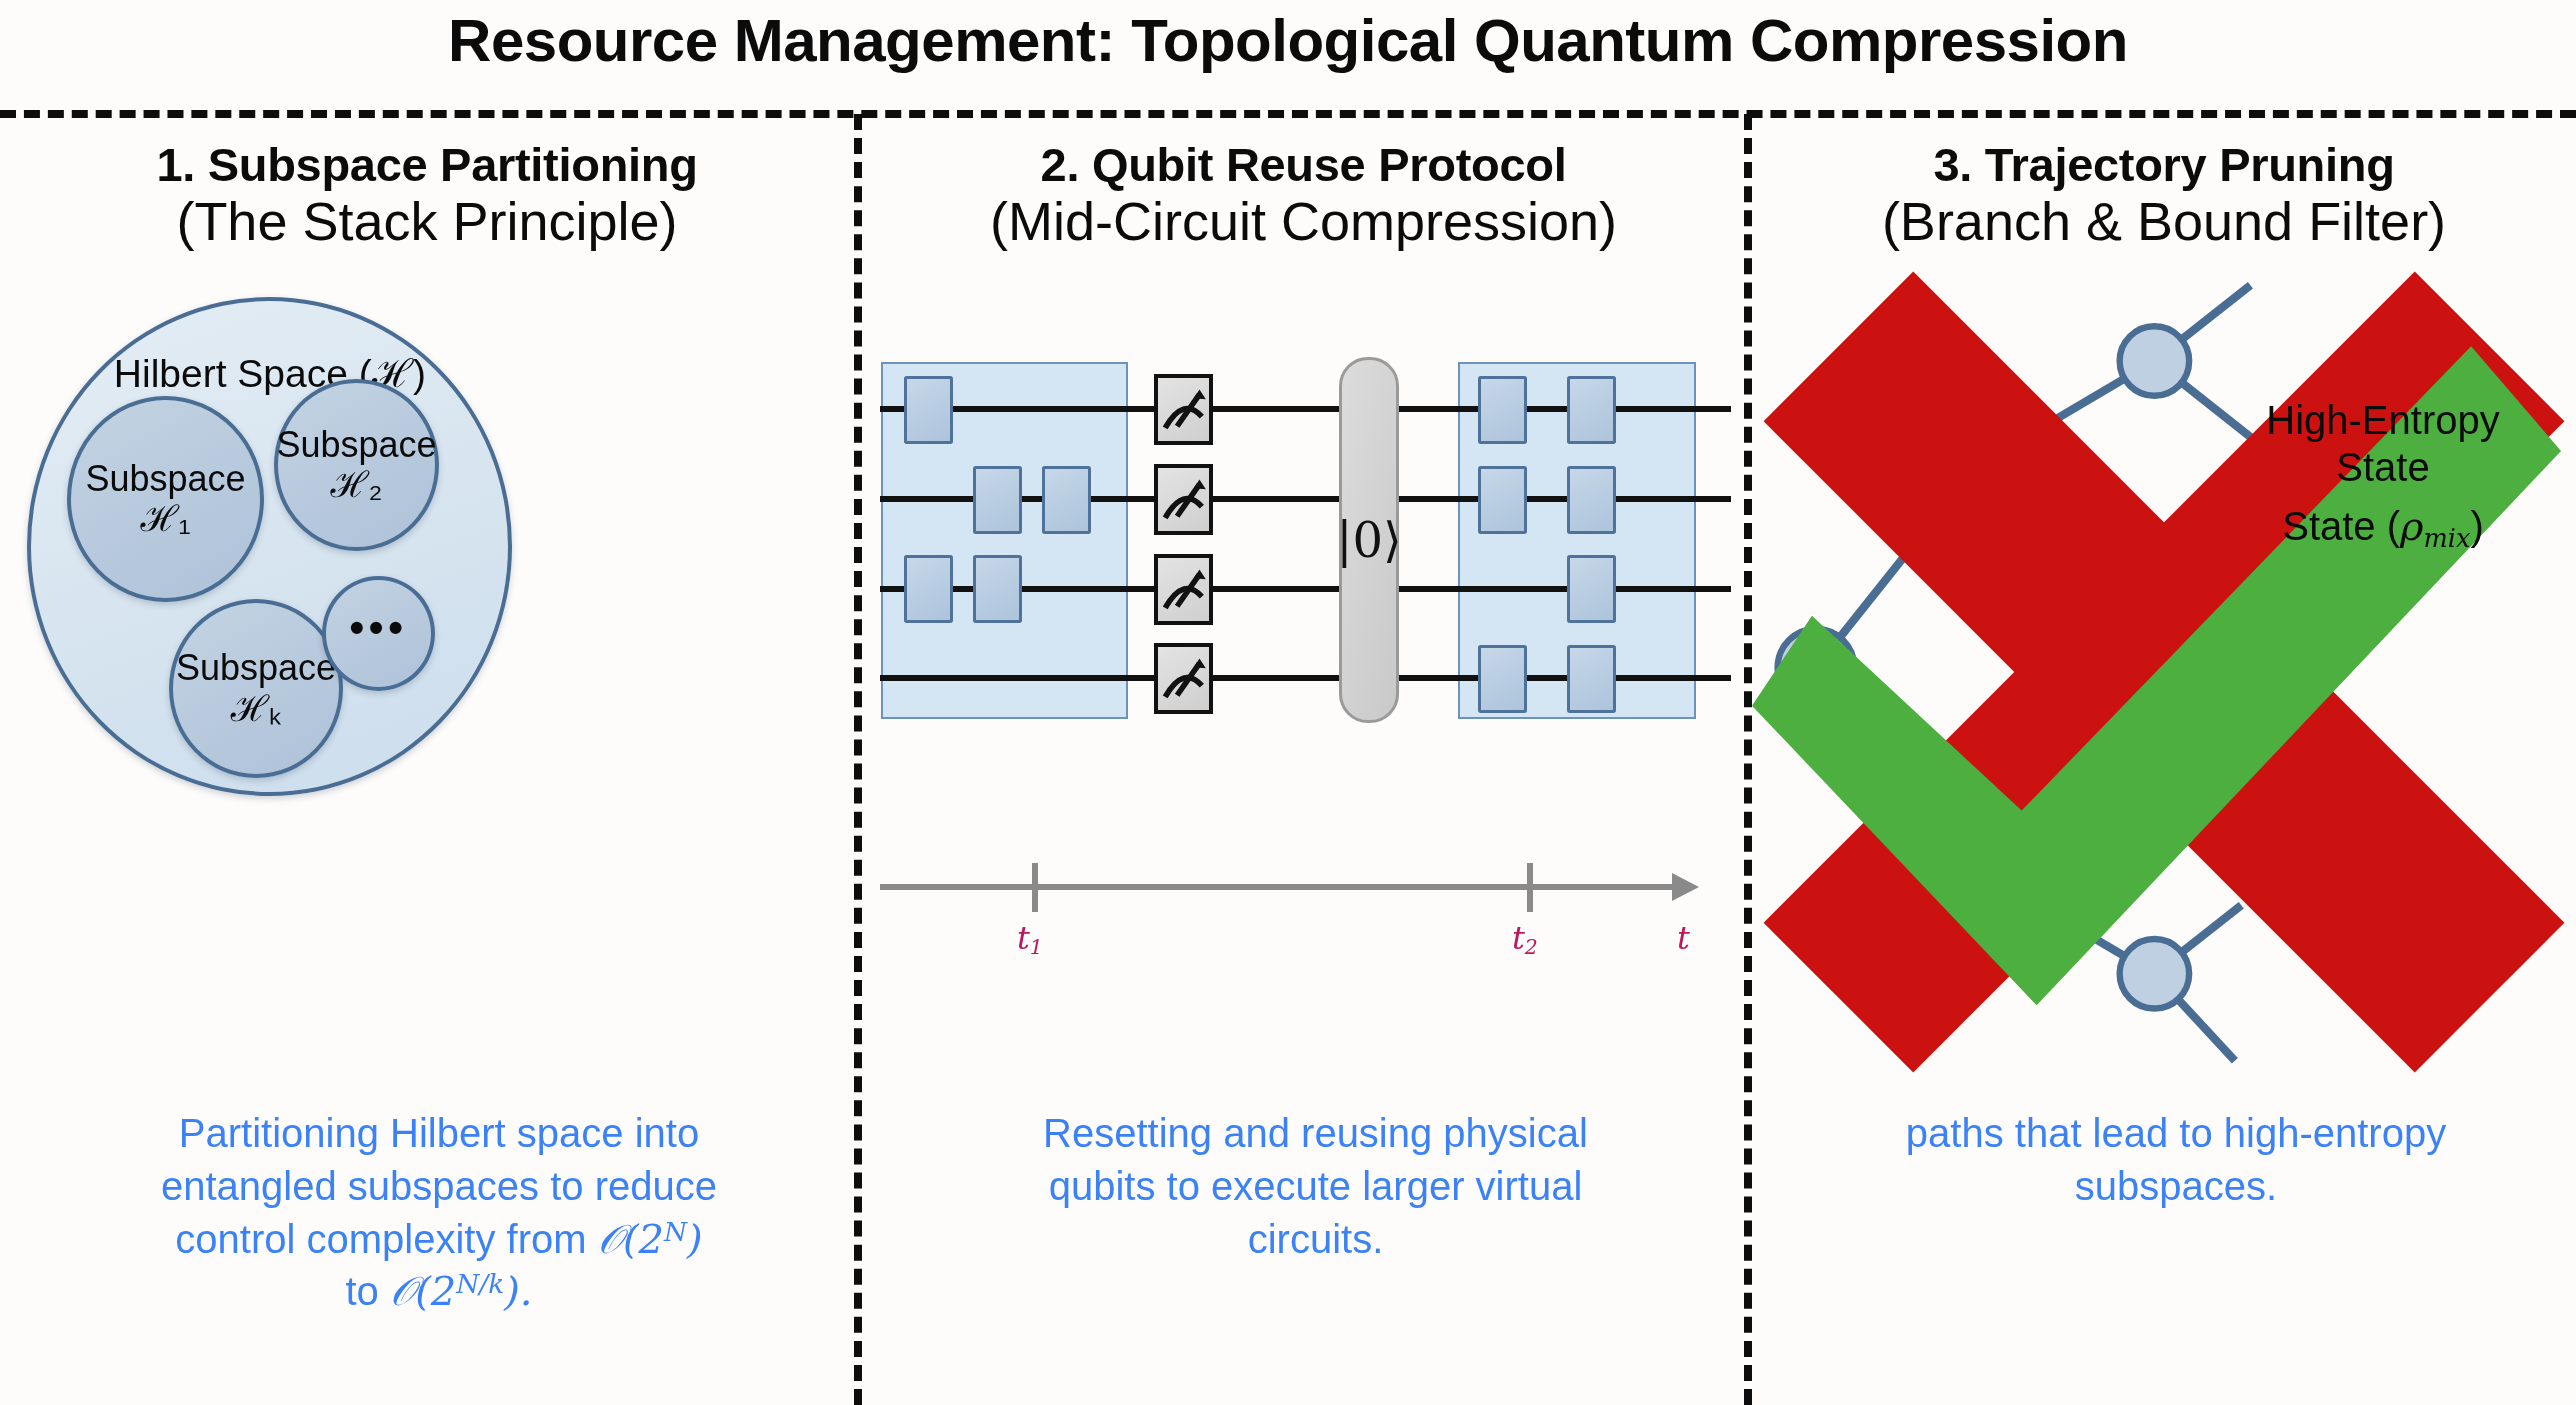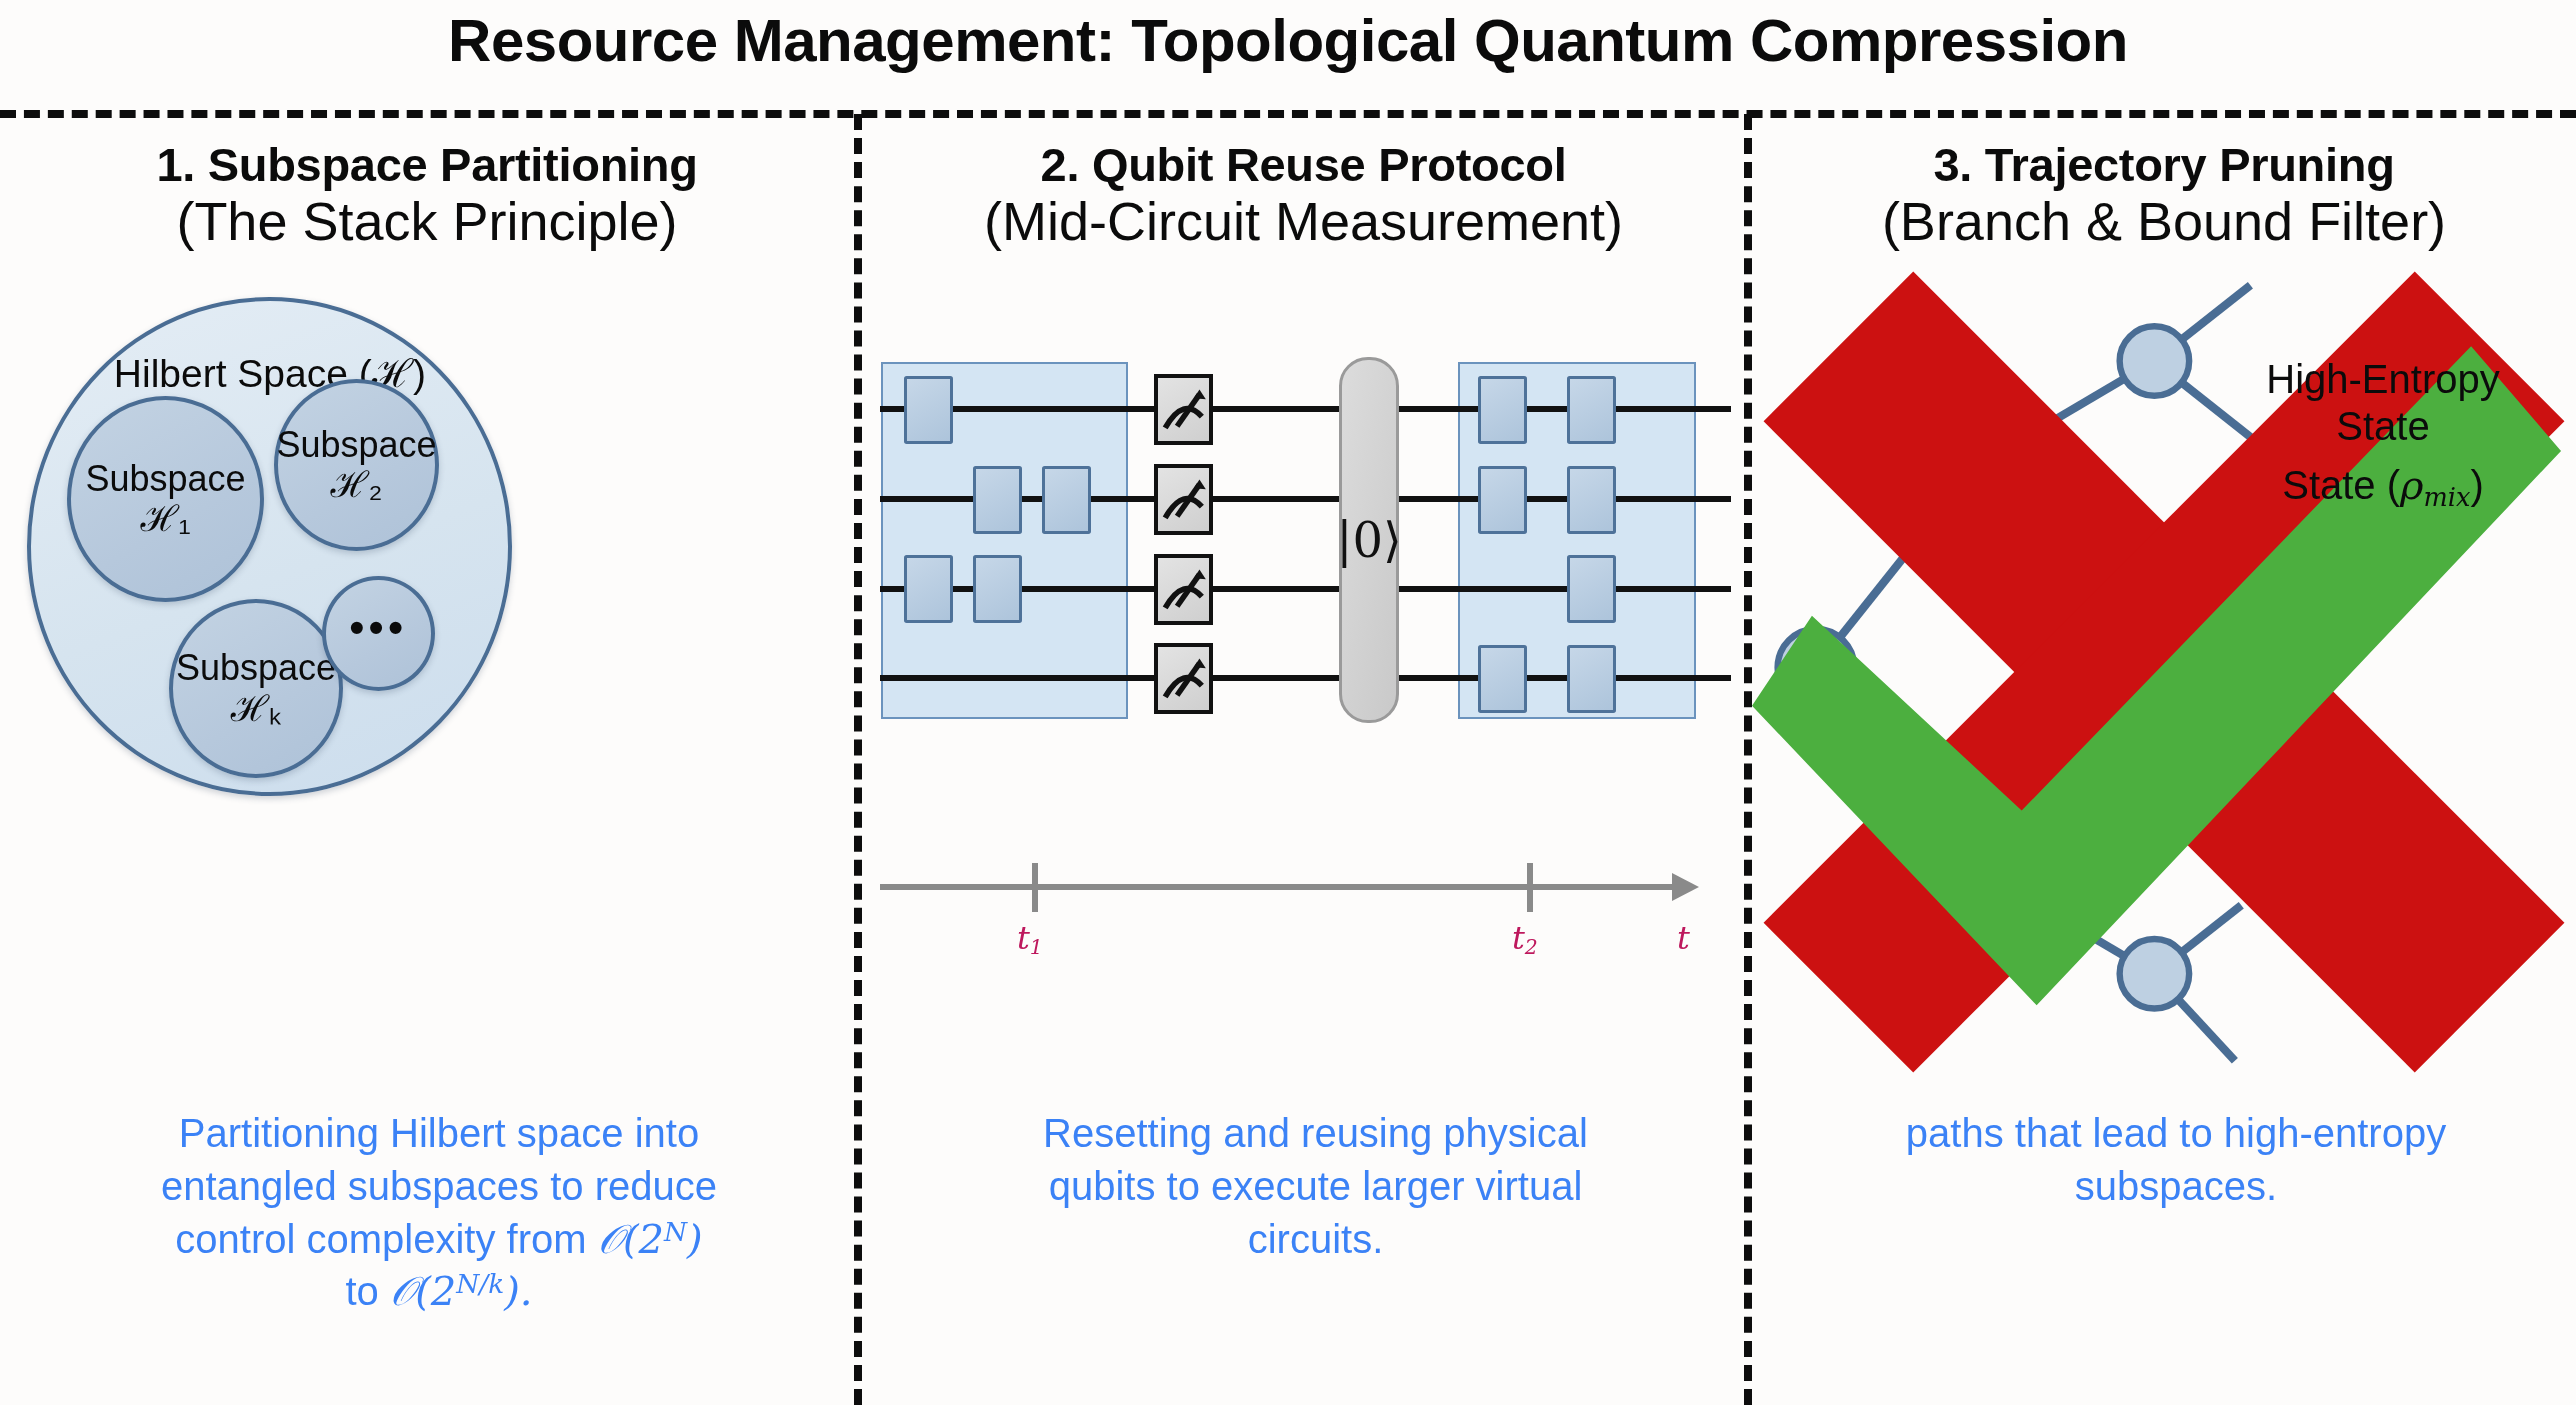--- a/index.html
+++ b/index.html
@@ -136,21 +136,21 @@
   
   .tree { position: absolute; left: 0; top: 151px; width: 824px; height: 814px; }
   .tree svg { position: absolute; left: 0; top: 0; width: 824px; height: 814px; }
 
   .mark { position: absolute; }
   .xmark { left: 462px; top: 46px; width: 174px; height: 174px; }
   .vmark { left: 465px; top: 393px; width: 179px; height: 156px; }
 
   .tlabel {
     position: absolute; text-align: center; color: #0b0b0b;
-    font-size: 40px; line-height: 1.17;
+    font-size: 40px; line-height: 1.17; margin-top: 41px;
   }
   .lab-entropy { left: 439px; top: 91px; width: 384px; }
   .lab-mix     { left: 439px; top: 197px; width: 384px; text-align: center; }
   .lab-target  { left: 430px; top: 531px; width: 393px; }
 </style>
 </head>
 <body>
 
 <div id="root">
 
@@ -204,21 +204,21 @@
       </div>
       <div>
         <span>to </span><span class="mcal">𝒪(2</span><span class="sup">N/k</span><span class="mcal">).</span>
       </div>
     </div>
   </div>
 
   <div class="panel p2">
     <div class="phead">
       <div class="l1">2. Qubit Reuse Protocol</div>
-      <div class="l2">(Mid-Circuit Measurement)</div>
+      <div class="l2">(Mid-Circuit Compression)</div>
     </div>
 
     <div class="circuit">
       <div class="blockbg bb-left"></div>
       <div class="blockbg bb-right"></div>
 
       <div class="wire w1"></div>
       <div class="wire w2"></div>
       <div class="wire w3"></div>
       <div class="wire w4"></div>

